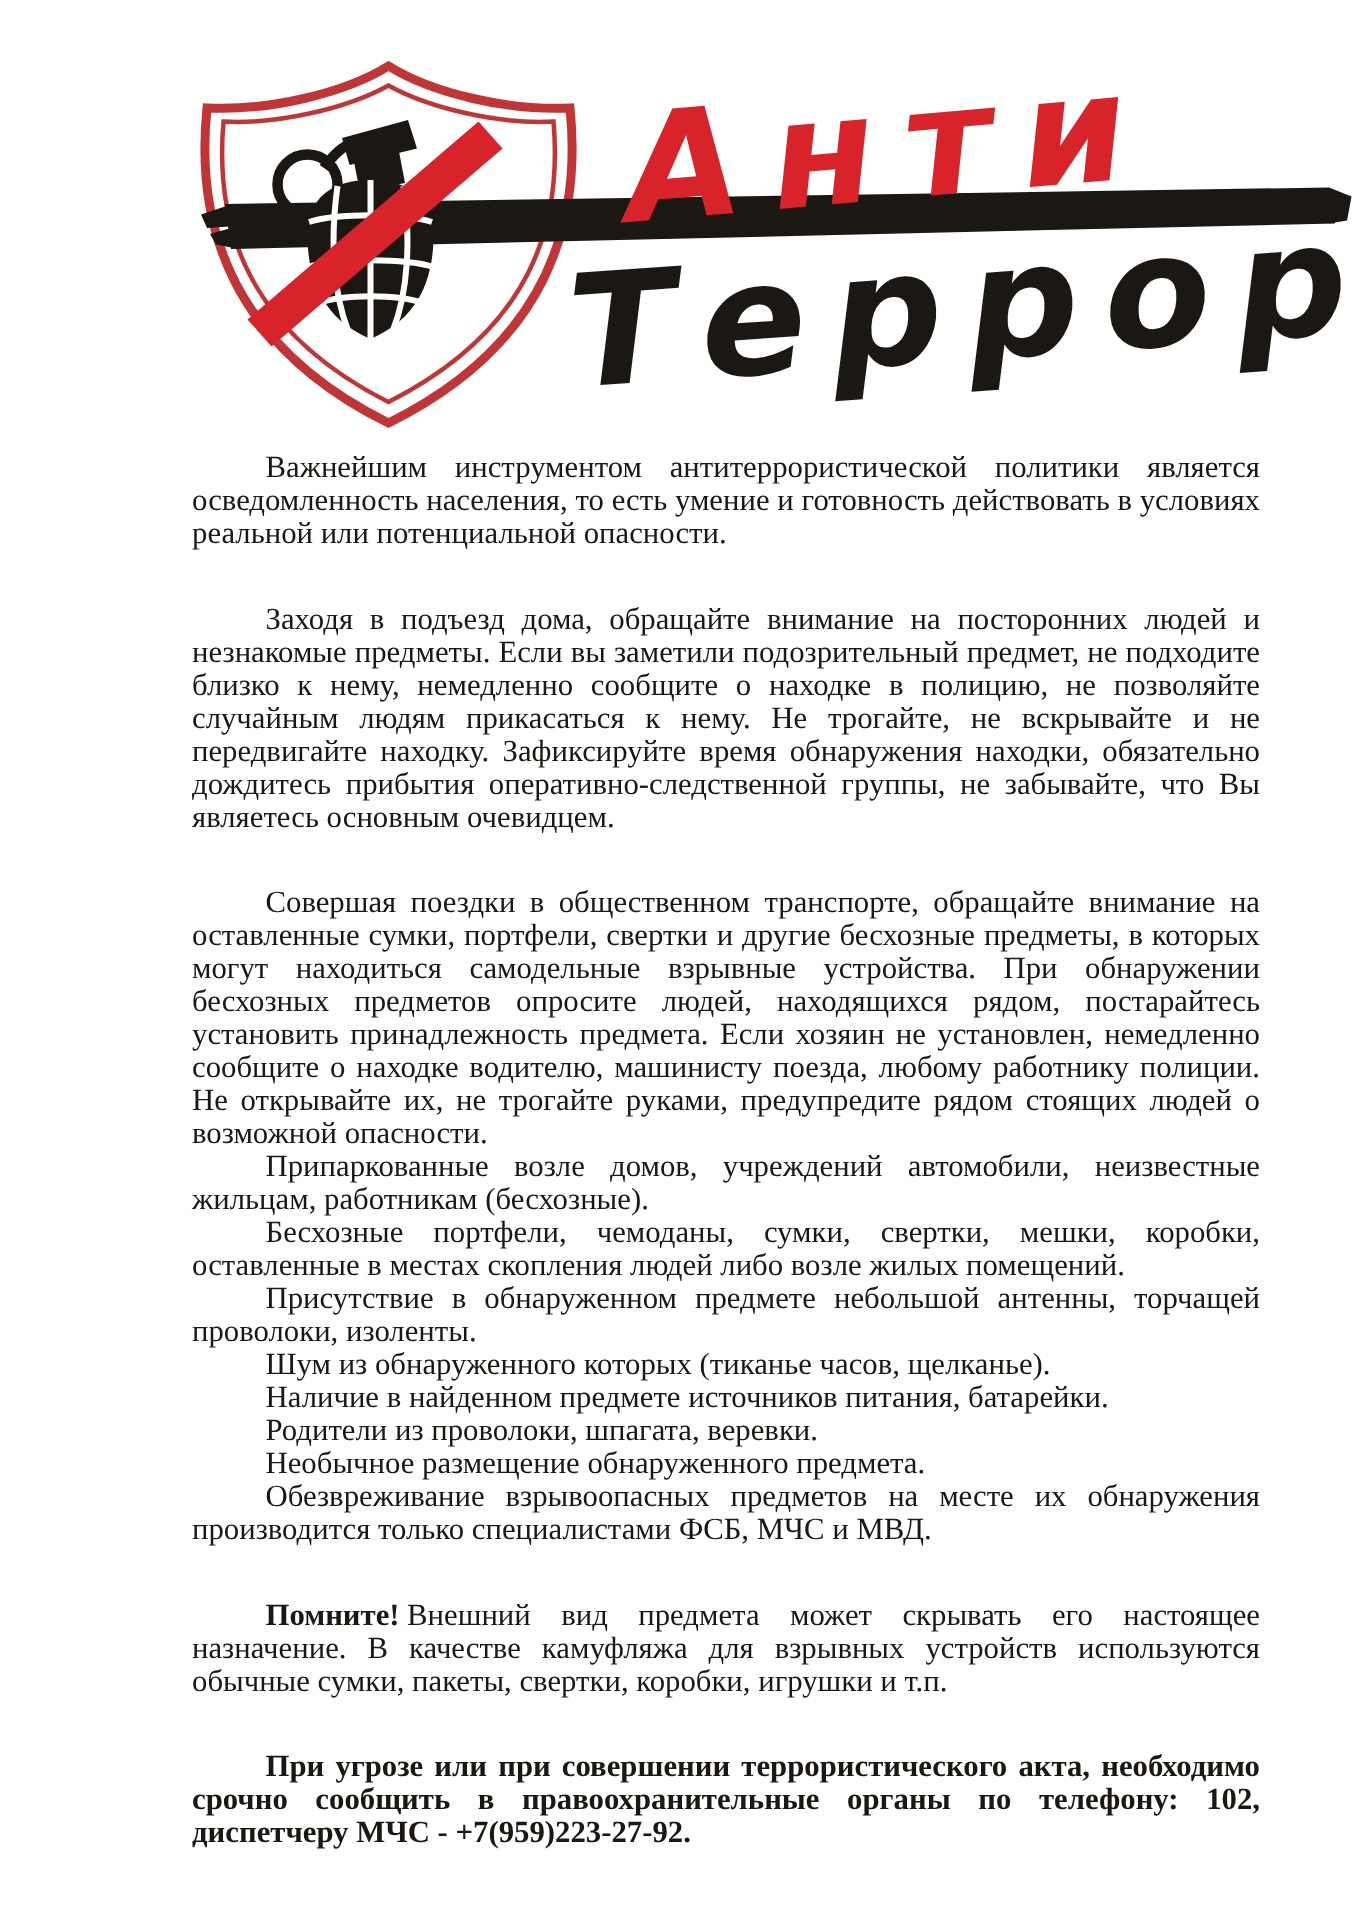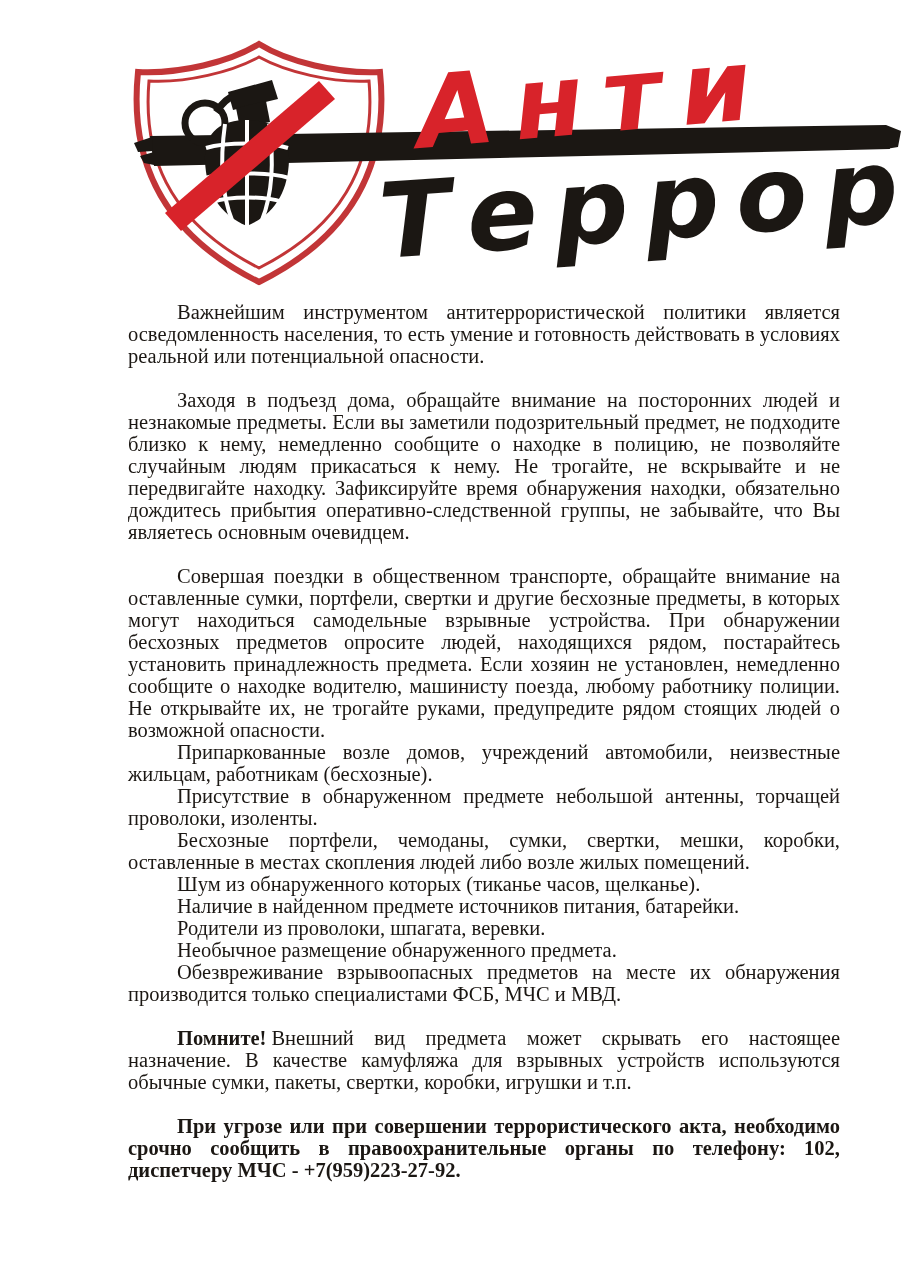--- a/index.html
+++ b/index.html
@@ -40,21 +40,21 @@
     top: 301px;
     width: 712px;
     font-size: 20.5px;
     line-height: 22px;
   }
   .p {
     margin: 0;
     text-align: justify;
     text-indent: 49px;
   }
-  .sp { margin-top: 22px; }
+  .sp { margin-top: 35px; }
   .h {
     margin: 22px 0 0 0;
     font-weight: bold;
     text-align: center;
     text-indent: 0;
   }
   .lead { font-weight: bold; margin-right: 5px; }
   .bold { font-weight: bold; }
 </style>
 </head>
@@ -102,22 +102,22 @@
 
   <div class="content">
     <p class="p">Важнейшим инструментом антитеррористической политики является осведомленность населения, то есть умение и готовность действовать в условиях реальной или потенциальной опасности.</p>
 
     <p class="p sp">Заходя в подъезд дома, обращайте внимание на посторонних людей и незнакомые предметы. Если вы заметили подозрительный предмет, не подходите близко к нему, немедленно сообщите о находке в полицию, не позволяйте случайным людям прикасаться к нему. Не трогайте, не вскрывайте и не передвигайте находку. Зафиксируйте время обнаружения находки, обязательно дождитесь прибытия оперативно-следственной группы, не забывайте, что Вы являетесь основным очевидцем.</p>
 
     <p class="p sp">Совершая поездки в общественном транспорте, обращайте внимание на оставленные сумки, портфели, свертки и другие бесхозные предметы, в которых могут находиться самодельные взрывные устройства. При обнаружении бесхозных предметов опросите людей, находящихся рядом, постарайтесь установить принадлежность предмета. Если хозяин не установлен, немедленно сообщите о находке водителю, машинисту поезда, любому работнику полиции. Не открывайте их, не трогайте руками, предупредите рядом стоящих людей о возможной опасности.</p>
 
 
     <p class="p">Припаркованные возле домов, учреждений автомобили, неизвестные жильцам, работникам (бесхозные).</p>
+    <p class="p">Бесхозные портфели, чемоданы, сумки, свертки, мешки, коробки, оставленные в местах скопления людей либо возле жилых помещений.</p>
     <p class="p">Присутствие в обнаруженном предмете небольшой антенны, торчащей проволоки, изоленты.</p>
-    <p class="p">Бесхозные портфели, чемоданы, сумки, свертки, мешки, коробки, оставленные в местах скопления людей либо возле жилых помещений.</p>
     <p class="p">Шум из обнаруженного которых (тиканье часов, щелканье).</p>
     <p class="p">Наличие в найденном предмете источников питания, батарейки.</p>
     <p class="p">Родители из проволоки, шпагата, веревки.</p>
     <p class="p">Необычное размещение обнаруженного предмета.</p>
     <p class="p">Обезвреживание взрывоопасных предметов на месте их обнаружения производится только специалистами ФСБ, МЧС и МВД.</p>
 
     <p class="p sp"><span class="lead">Помните!</span><span>Внешний вид предмета может скрывать его настоящее назначение. В качестве камуфляжа для взрывных устройств используются обычные сумки, пакеты, свертки, коробки, игрушки и т.п.</span></p>
 
 
     <p class="p sp bold">При угрозе или при совершении террористического акта, необходимо срочно сообщить в правоохранительные органы по телефону: 102, диспетчеру МЧС - +7(959)223-27-92.</p>

